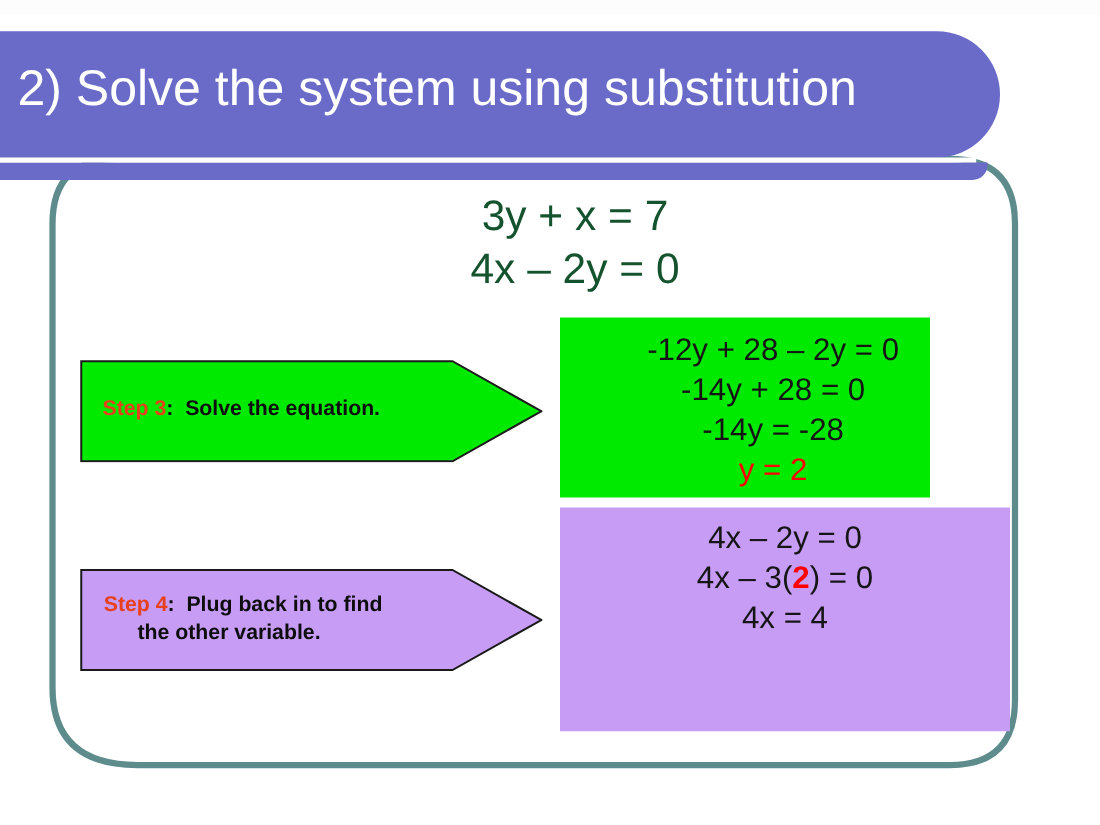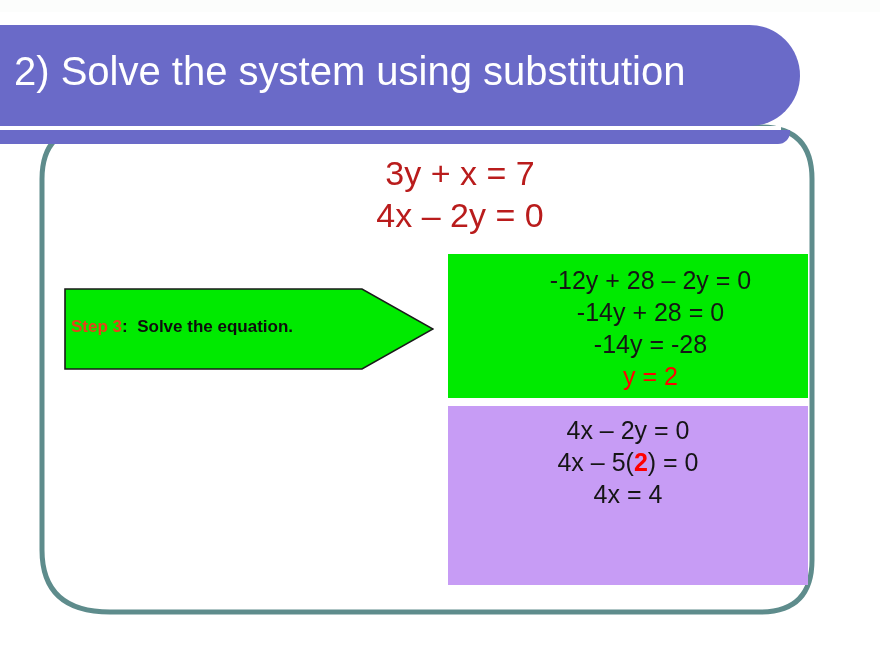--- a/index.html
+++ b/index.html
@@ -80,37 +80,37 @@
     position: absolute;
     left: 250px;
     top: 140px;
     width: 420px;
     text-align: center;
     z-index: 4;
   }
   .eq-line {
     font-size: 34px;
     line-height: 42px;
-    color: #b91c1c;
+    color: #14532d;
     white-space: nowrap;
   }
   .eq-line.eq-1 { padding-left: 0px; }
   .eq-line.eq-2 { padding-left: 0px; }
 
   
   .result-box {
     position: absolute;
     z-index: 4;
     text-align: center;
     box-sizing: border-box;
   }
   .result-box.green {
     left: 448px;
     top: 242px;
-    width: 360px;
+    width: 296px;
     height: 144px;
     background: #00ea00;
     padding-top: 10px;
     padding-left: 45px;
   }
   .result-box.purple {
     left: 448px;
     top: 394px;
     width: 360px;
     height: 179px;
@@ -150,21 +150,21 @@
     z-index: 6;
   }
   .step-num {
     color: #e8401c;
     font-weight: bold;
   }
 
   #arrow3 { left: 64px; top: 276px; width: 370px; height: 82px; }
   #arrow3 .arrow-label {
     top: 28px;
-    padding-left: 7px;
+    padding-left: 18px;
     text-align: left;
   }
 
   #arrow4 { left: 64px; top: 443px; width: 370px; height: 82px; }
   #arrow4 .arrow-label {
     top: 18px;
     padding-left: 19px;
     text-align: left;
   }
   #arrow4 .l2 { padding-left: 27px; display: block; }
@@ -190,27 +190,36 @@
 
   <div class="arrow" id="arrow3">
     <svg width="370" height="82" viewBox="0 0 370 82" xmlns="http://www.w3.org/2000/svg">
       <polygon points="1,1 298,1 369,41 298,81 1,81" fill="#00EA00" stroke="#1a1a1a" stroke-width="1.6"></polygon>
     </svg>
     <div class="arrow-label">
       <span class="step-num">Step 3</span><span>:</span>&nbsp;&nbsp;<span>Solve the equation.</span>
     </div>
   </div>
 
+  <div class="arrow" id="arrow4">
+    <svg width="370" height="82" viewBox="0 0 370 82" xmlns="http://www.w3.org/2000/svg">
+      <polygon points="1,1 298,1 369,41 298,81 1,81" fill="#C79CF5" stroke="#1a1a1a" stroke-width="1.6"></polygon>
+    </svg>
+    <div class="arrow-label">
+      <span class="step-num">Step 4</span><span>:</span>&nbsp;&nbsp;<span>Plug back in to find</span>
+      <span class="l2">the other variable.</span>
+    </div>
+  </div>
 
   <div class="result-box green">
     <div class="res-line">-12y + 28 – 2y = 0</div>
     <div class="res-line">-14y + 28 = 0</div>
     <div class="res-line">-14y = -28</div>
     <div class="res-line final">y = 2</div>
   </div>
 
   <div class="result-box purple">
     <div class="res-line">4x – 2y = 0</div>
-    <div class="res-line"><span>4x – 5(</span><span class="hl-red">2</span><span>) = 0</span></div>
+    <div class="res-line"><span>4x – 3(</span><span class="hl-red">2</span><span>) = 0</span></div>
     <div class="res-line">4x = 4</div>
   </div>
 
 </div>
 
 </body></html>

